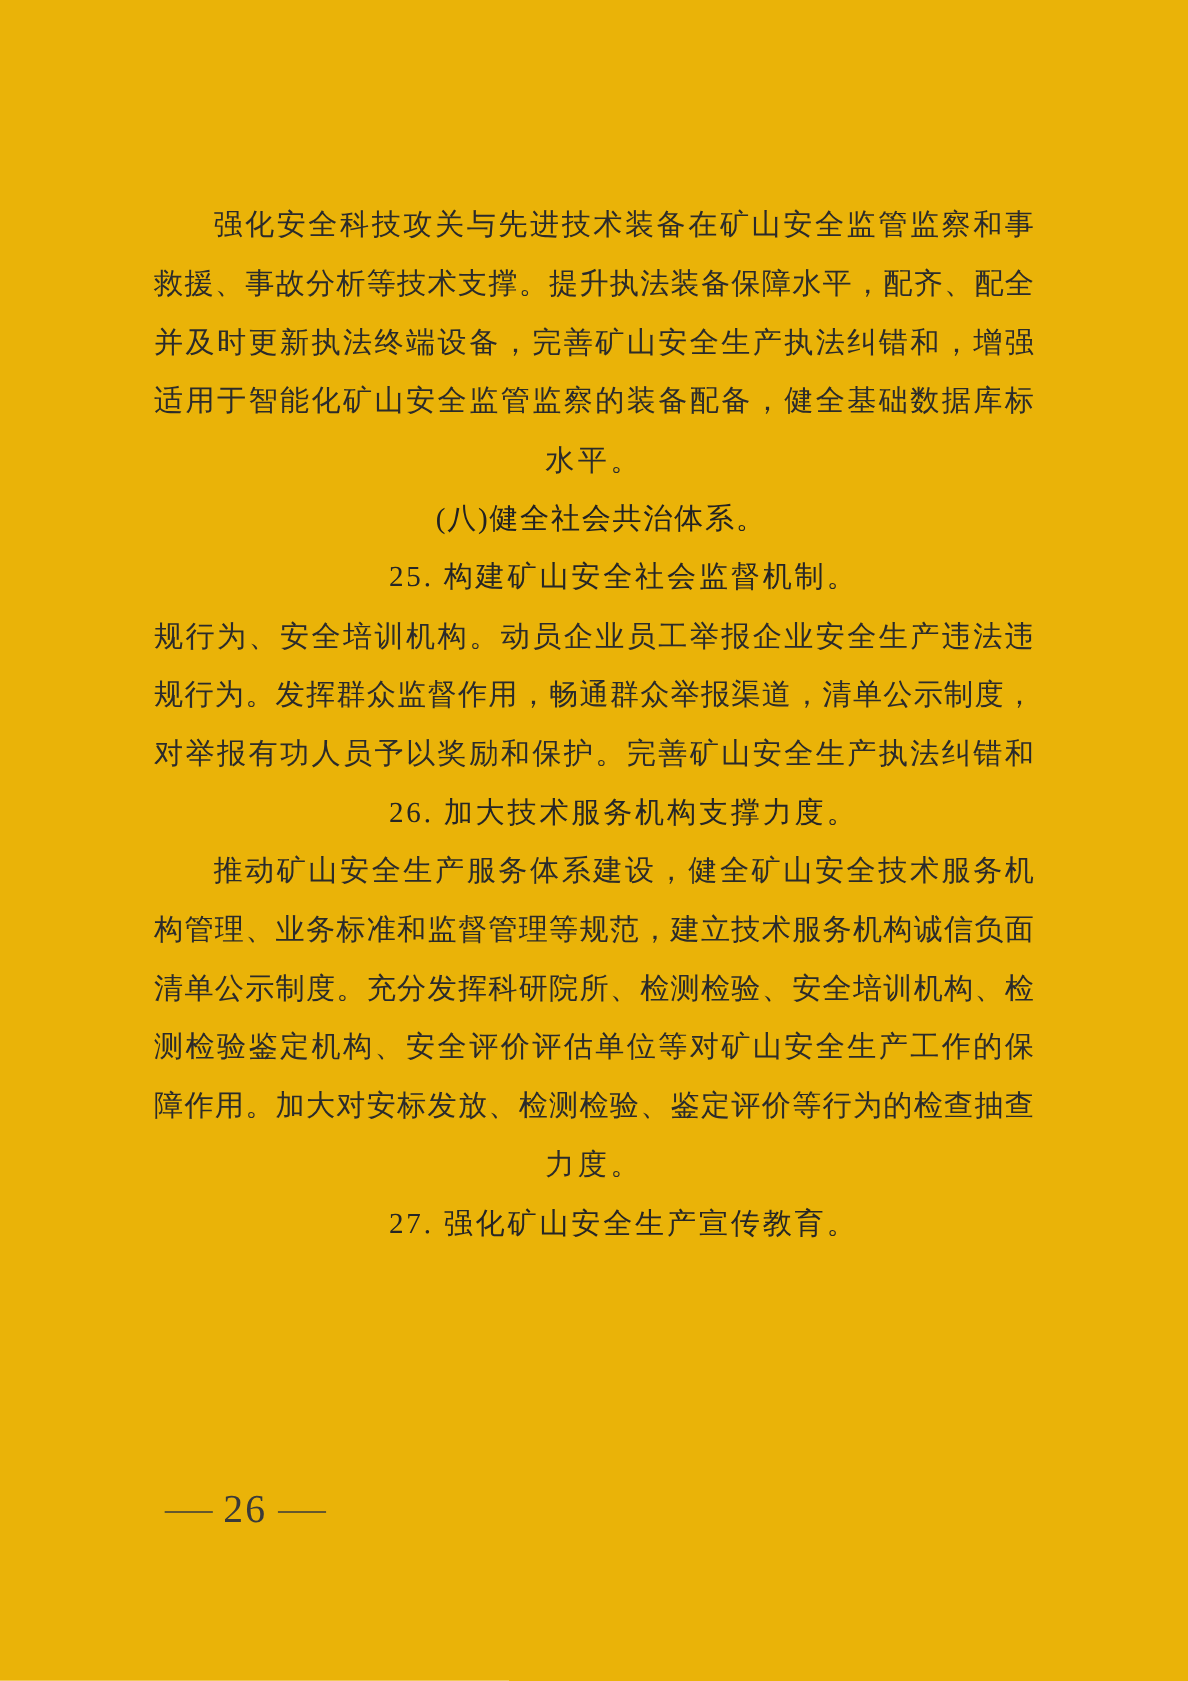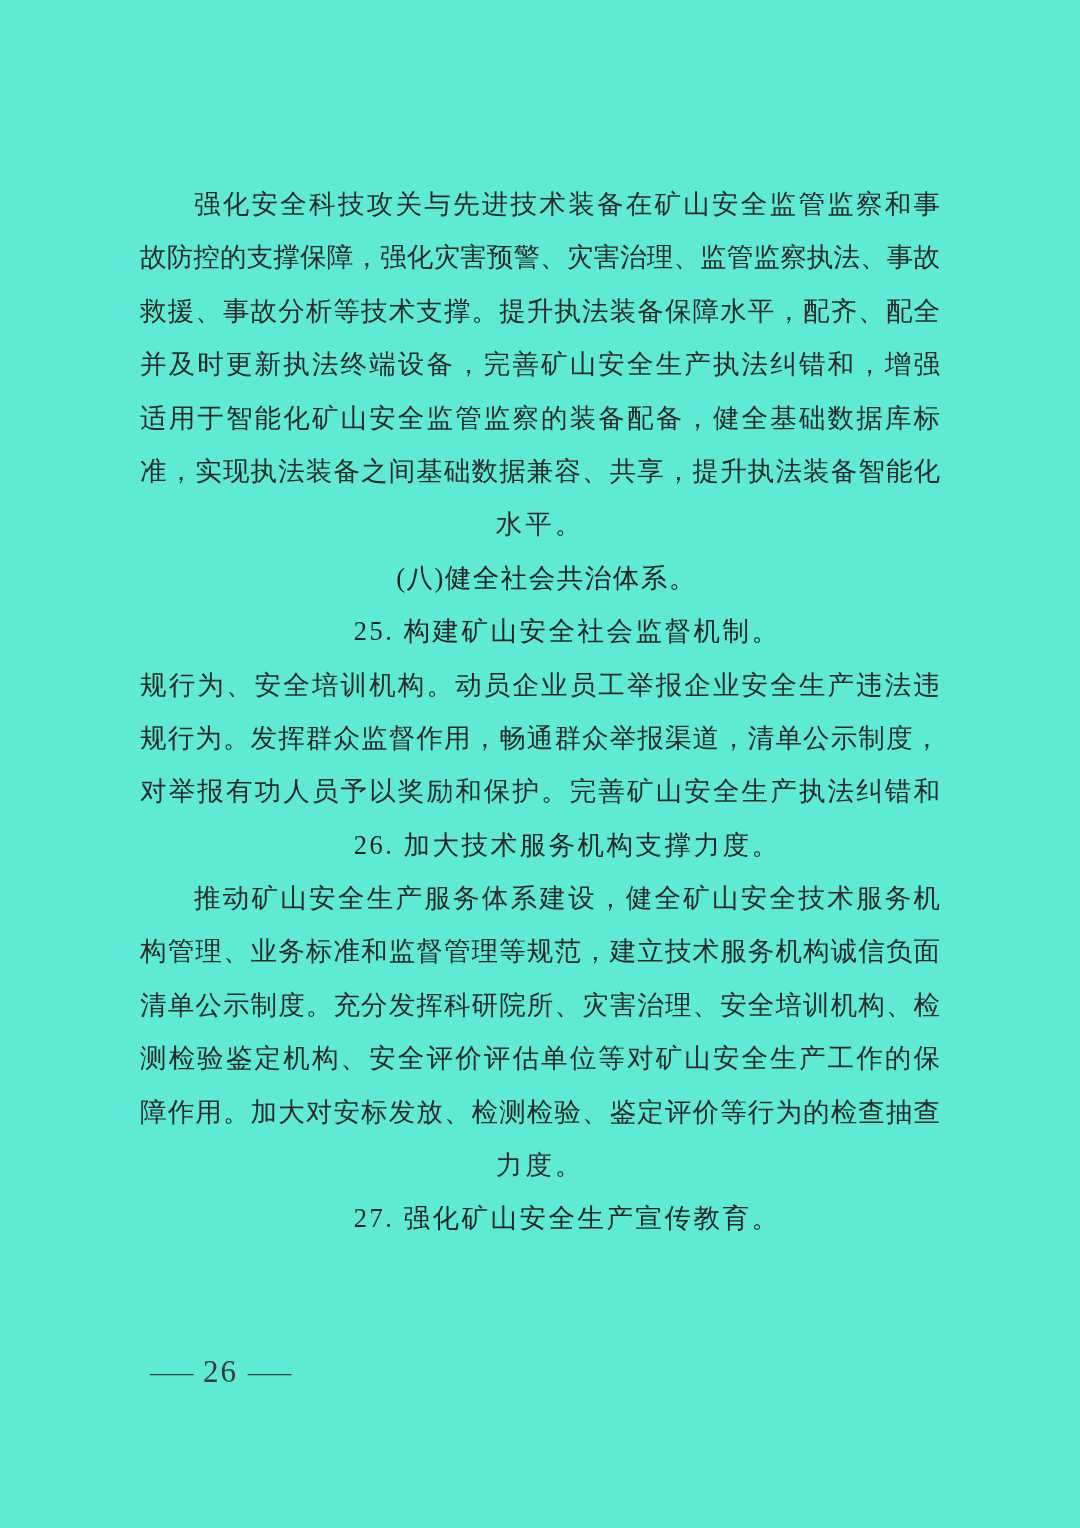--- a/index.html
+++ b/index.html
@@ -13,21 +13,21 @@
     position: relative;
     font-family: "Liberation Serif", "DejaVu Serif", serif;
     color: #2b2b2b;
     overflow: hidden;
   }
   .page {
     position: absolute;
     left: 0; top: 0;
     width: 1080px;
     height: 1528px;
-    background: #5eead4;
+    background: #eab308;
   }
   .text-area {
     position: absolute;
     left: 140px;
     top: 178px;
     width: 800px;
   }
   .line {
     height: 53.4px;
     line-height: 53.4px;
@@ -69,45 +69,43 @@
     gap: 18px;
     font-size: 27px;
     color: #3a3a3a;
   }
   .footer .dash {
     letter-spacing: 0;
     transform: scaleX(1.6);
     display: inline-block;
   }
   .footer .pagenum {
-    font-size: 31px;
+    font-size: 36px;
     letter-spacing: 2px;
   }
 </style>
 </head>
 <body>
 
 <div class="page">
   <div class="text-area" id="text-area">
       <div class="line body first stretch">强化安全科技攻关与先进技术装备在矿山安全监管监察和事</div>
-      <div class="line body stretch">故防控的支撑保障，强化灾害预警、灾害治理、监管监察执法、事故</div>
       <div class="line body stretch">救援、事故分析等技术支撑。提升执法装备保障水平，配齐、配全</div>
       <div class="line body stretch">并及时更新执法终端设备，完善矿山安全生产执法纠错和，增强</div>
       <div class="line body stretch">适用于智能化矿山安全监管监察的装备配备，健全基础数据库标</div>
-      <div class="line body stretch">准，实现执法装备之间基础数据兼容、共享，提升执法装备智能化</div>
       <div class="line body plain">水平。</div>
       <div class="line heading">(八)健全社会共治体系。</div>
       <div class="line item">25. 构建矿山安全社会监督机制。</div>
       <div class="line body stretch">规行为、安全培训机构。动员企业员工举报企业安全生产违法违</div>
       <div class="line body stretch">规行为。发挥群众监督作用，畅通群众举报渠道，清单公示制度，</div>
       <div class="line body stretch">对举报有功人员予以奖励和保护。完善矿山安全生产执法纠错和</div>
       <div class="line item">26. 加大技术服务机构支撑力度。</div>
       <div class="line body first stretch">推动矿山安全生产服务体系建设，健全矿山安全技术服务机</div>
       <div class="line body stretch">构管理、业务标准和监督管理等规范，建立技术服务机构诚信负面</div>
-      <div class="line body stretch">清单公示制度。充分发挥科研院所、灾害治理、安全培训机构、检</div>
+      <div class="line body stretch">清单公示制度。充分发挥科研院所、检测检验、安全培训机构、检</div>
       <div class="line body stretch">测检验鉴定机构、安全评价评估单位等对矿山安全生产工作的保</div>
       <div class="line body stretch">障作用。加大对安标发放、检测检验、鉴定评价等行为的检查抽查</div>
       <div class="line body plain">力度。</div>
       <div class="line item">27. 强化矿山安全生产宣传教育。</div>
     </div>
   <div class="footer">
     <span class="dash">—</span>
     <span class="pagenum">26</span>
     <span class="dash">—</span>
   </div>

